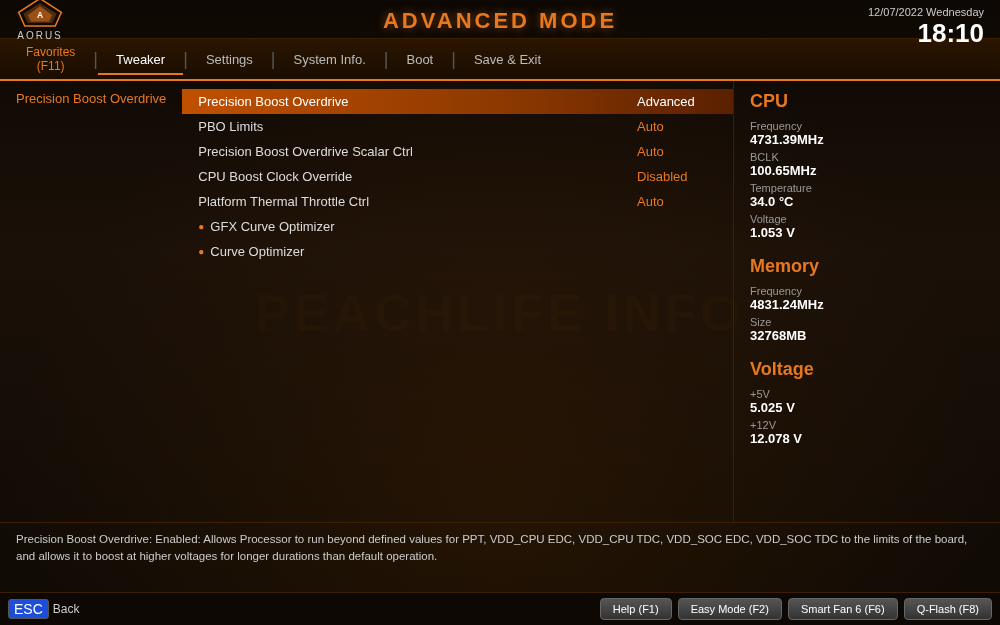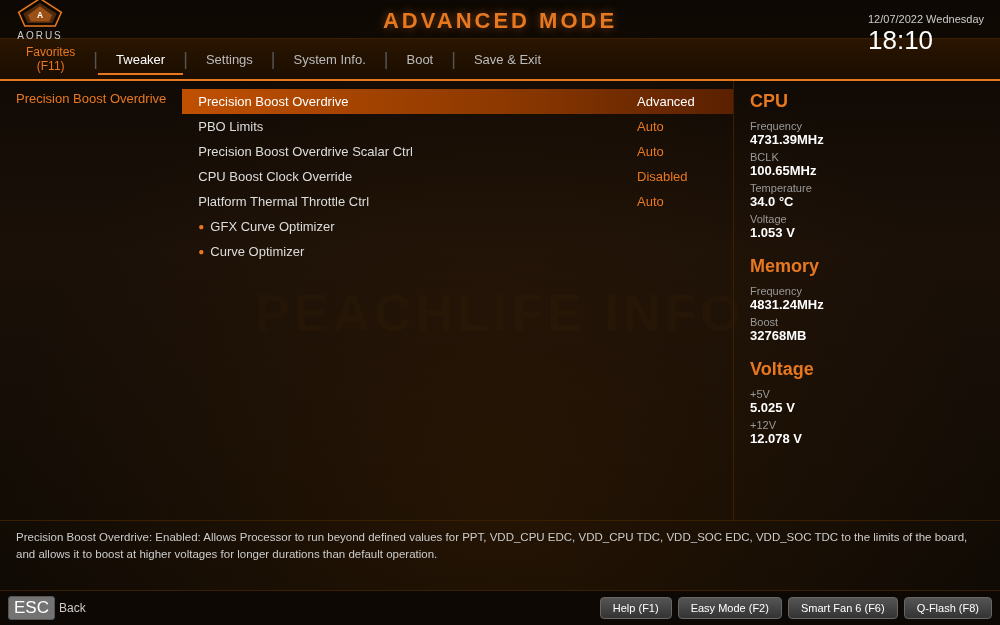--- a/index.html
+++ b/index.html
@@ -76,29 +76,30 @@
     .logo-text {
       color: #ccc;
       font-size: 10px;
       letter-spacing: 2px;
       margin-top: 1px;
     }
 
     .datetime {
       position: absolute;
       right: 16px;
-      top: 12px;
+      top: 5px;
+      text-align: right;
       color: #ccc;
       font-size: 11px;
       line-height: 1.4;
     }
 
     .datetime .time {
       font-size: 26px;
-      font-weight: normal;
+      font-weight: bold;
       color: #fff;
       line-height: 1;
     }
 
     
     .nav-bar {
       display: flex;
       align-items: center;
       background: linear-gradient(180deg, #2a1500 0%, #1a0d00 100%);
       border-bottom: 2px solid #e87820;
@@ -250,25 +251,25 @@
     .esc-btn {
       display: flex;
       align-items: center;
       gap: 4px;
       color: #ccc;
       font-size: 12px;
       margin-right: 16px;
     }
 
     .esc-key {
-      background: #737373;
+      background: #1d4ed8;
       border: 1px solid #555;
       border-radius: 3px;
       padding: 1px 5px;
-      font-size: 17px;
+      font-size: 14px;
       color: #fff;
     }
 
     .spacer { flex: 1; }
 
     .fn-btn {
       background: linear-gradient(180deg, #555 0%, #333 100%);
       border: 1px solid #666;
       border-radius: 4px;
       color: #fff;
@@ -401,21 +402,21 @@
       </div>
 
       <div class="info-section">
         <div class="info-section-title">Memory</div>
         <div class="info-grid">
           <div>
             <div class="info-label">Frequency</div>
             <div class="info-value">4831.24MHz</div>
           </div>
           <div>
-            <div class="info-label">Boost</div>
+            <div class="info-label">Size</div>
             <div class="info-value">32768MB</div>
           </div>
         </div>
       </div>
 
       <div class="info-section">
         <div class="info-section-title">Voltage</div>
         <div class="info-grid">
           <div>
             <div class="info-label">+5V</div>

